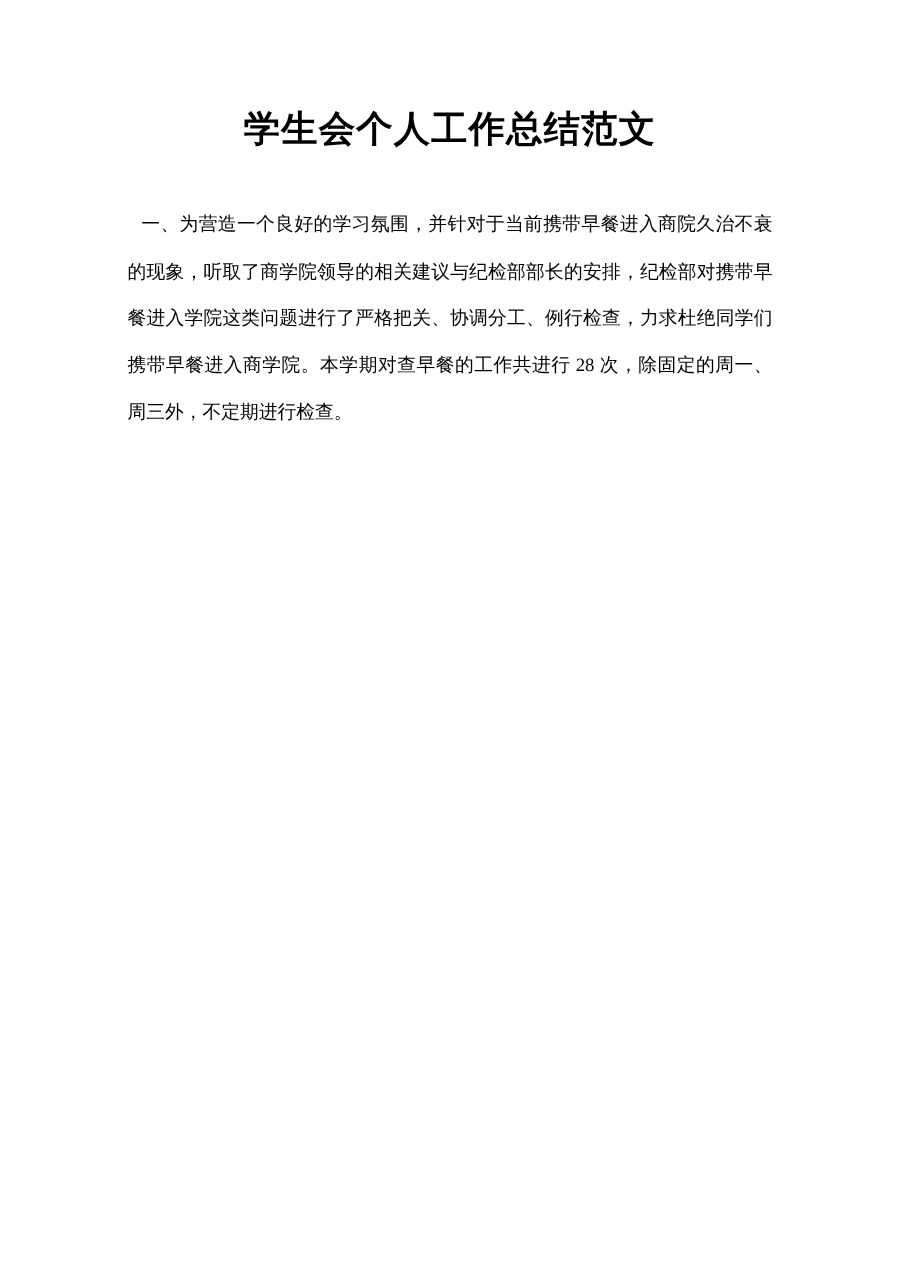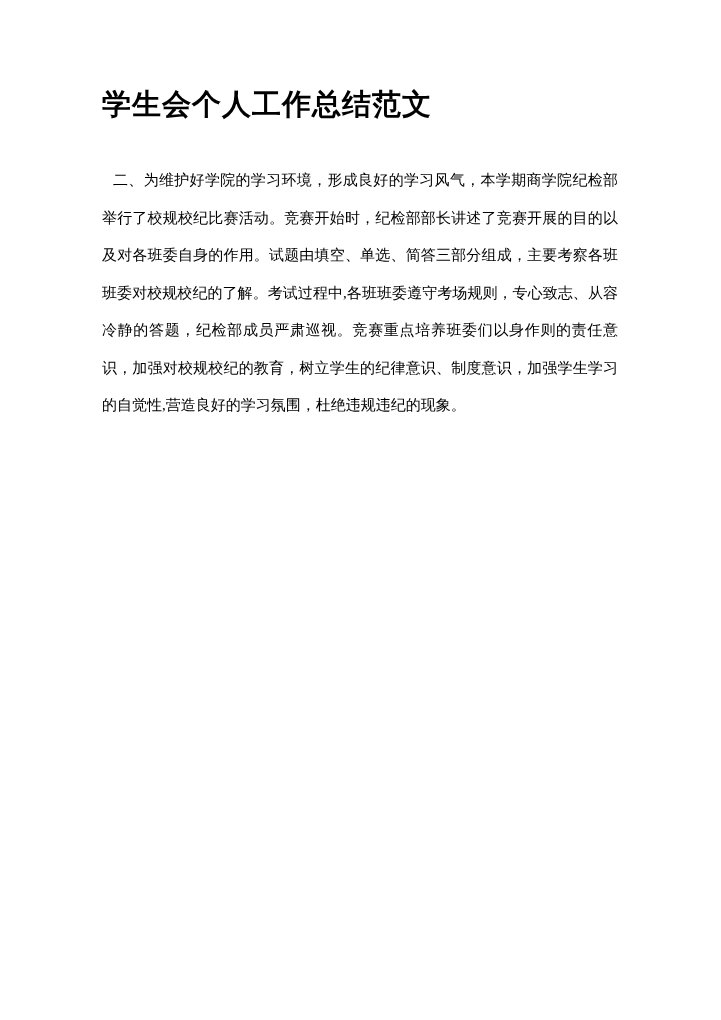--- a/index.html
+++ b/index.html
@@ -19,35 +19,35 @@
     height: 1020px;
     padding: 84px 103px 0 102px;
     overflow: hidden;
     background: #ffffff;
   }
   .doc-title {
     margin: 0 0 38px 0;
     font-size: 29px;
     line-height: 40px;
     font-weight: bold;
-    text-align: left;
+    text-align: center;
     letter-spacing: 1px;
   }
   .doc-para {
     margin: 0 0 37.5px 0;
     font-size: 15px;
     line-height: 37.5px;
     text-align: justify;
     text-justify: inter-character;
     text-indent: 11px;
     word-break: break-all;
   }
 </style>
 </head>
 <body>
 
 <div class="page">
   <h1 class="doc-title">学生会个人工作总结范文</h1>
 
+  <p class="doc-para">一、为营造一个良好的学习氛围，并针对于当前携带早餐进入商院久治不衰的现象，听取了商学院领导的相关建议与纪检部部长的安排，纪检部对携带早餐进入学院这类问题进行了严格把关、协调分工、例行检查，力求杜绝同学们携带早餐进入商学院。本学期对查早餐的工作共进行 28 次，除固定的周一、周三外，不定期进行检查。</p>
 
-  <p class="doc-para">二、为维护好学院的学习环境，形成良好的学习风气，本学期商学院纪检部举行了校规校纪比赛活动。竞赛开始时，纪检部部长讲述了竞赛开展的目的以及对各班委自身的作用。试题由填空、单选、简答三部分组成，主要考察各班班委对校规校纪的了解。考试过程中,各班班委遵守考场规则，专心致志、从容冷静的答题，纪检部成员严肃巡视。竞赛重点培养班委们以身作则的责任意识，加强对校规校纪的教育，树立学生的纪律意识、制度意识，加强学生学习的自觉性,营造良好的学习氛围，杜绝违规违纪的现象。</p>
 
 </div>
 
 </body></html>

